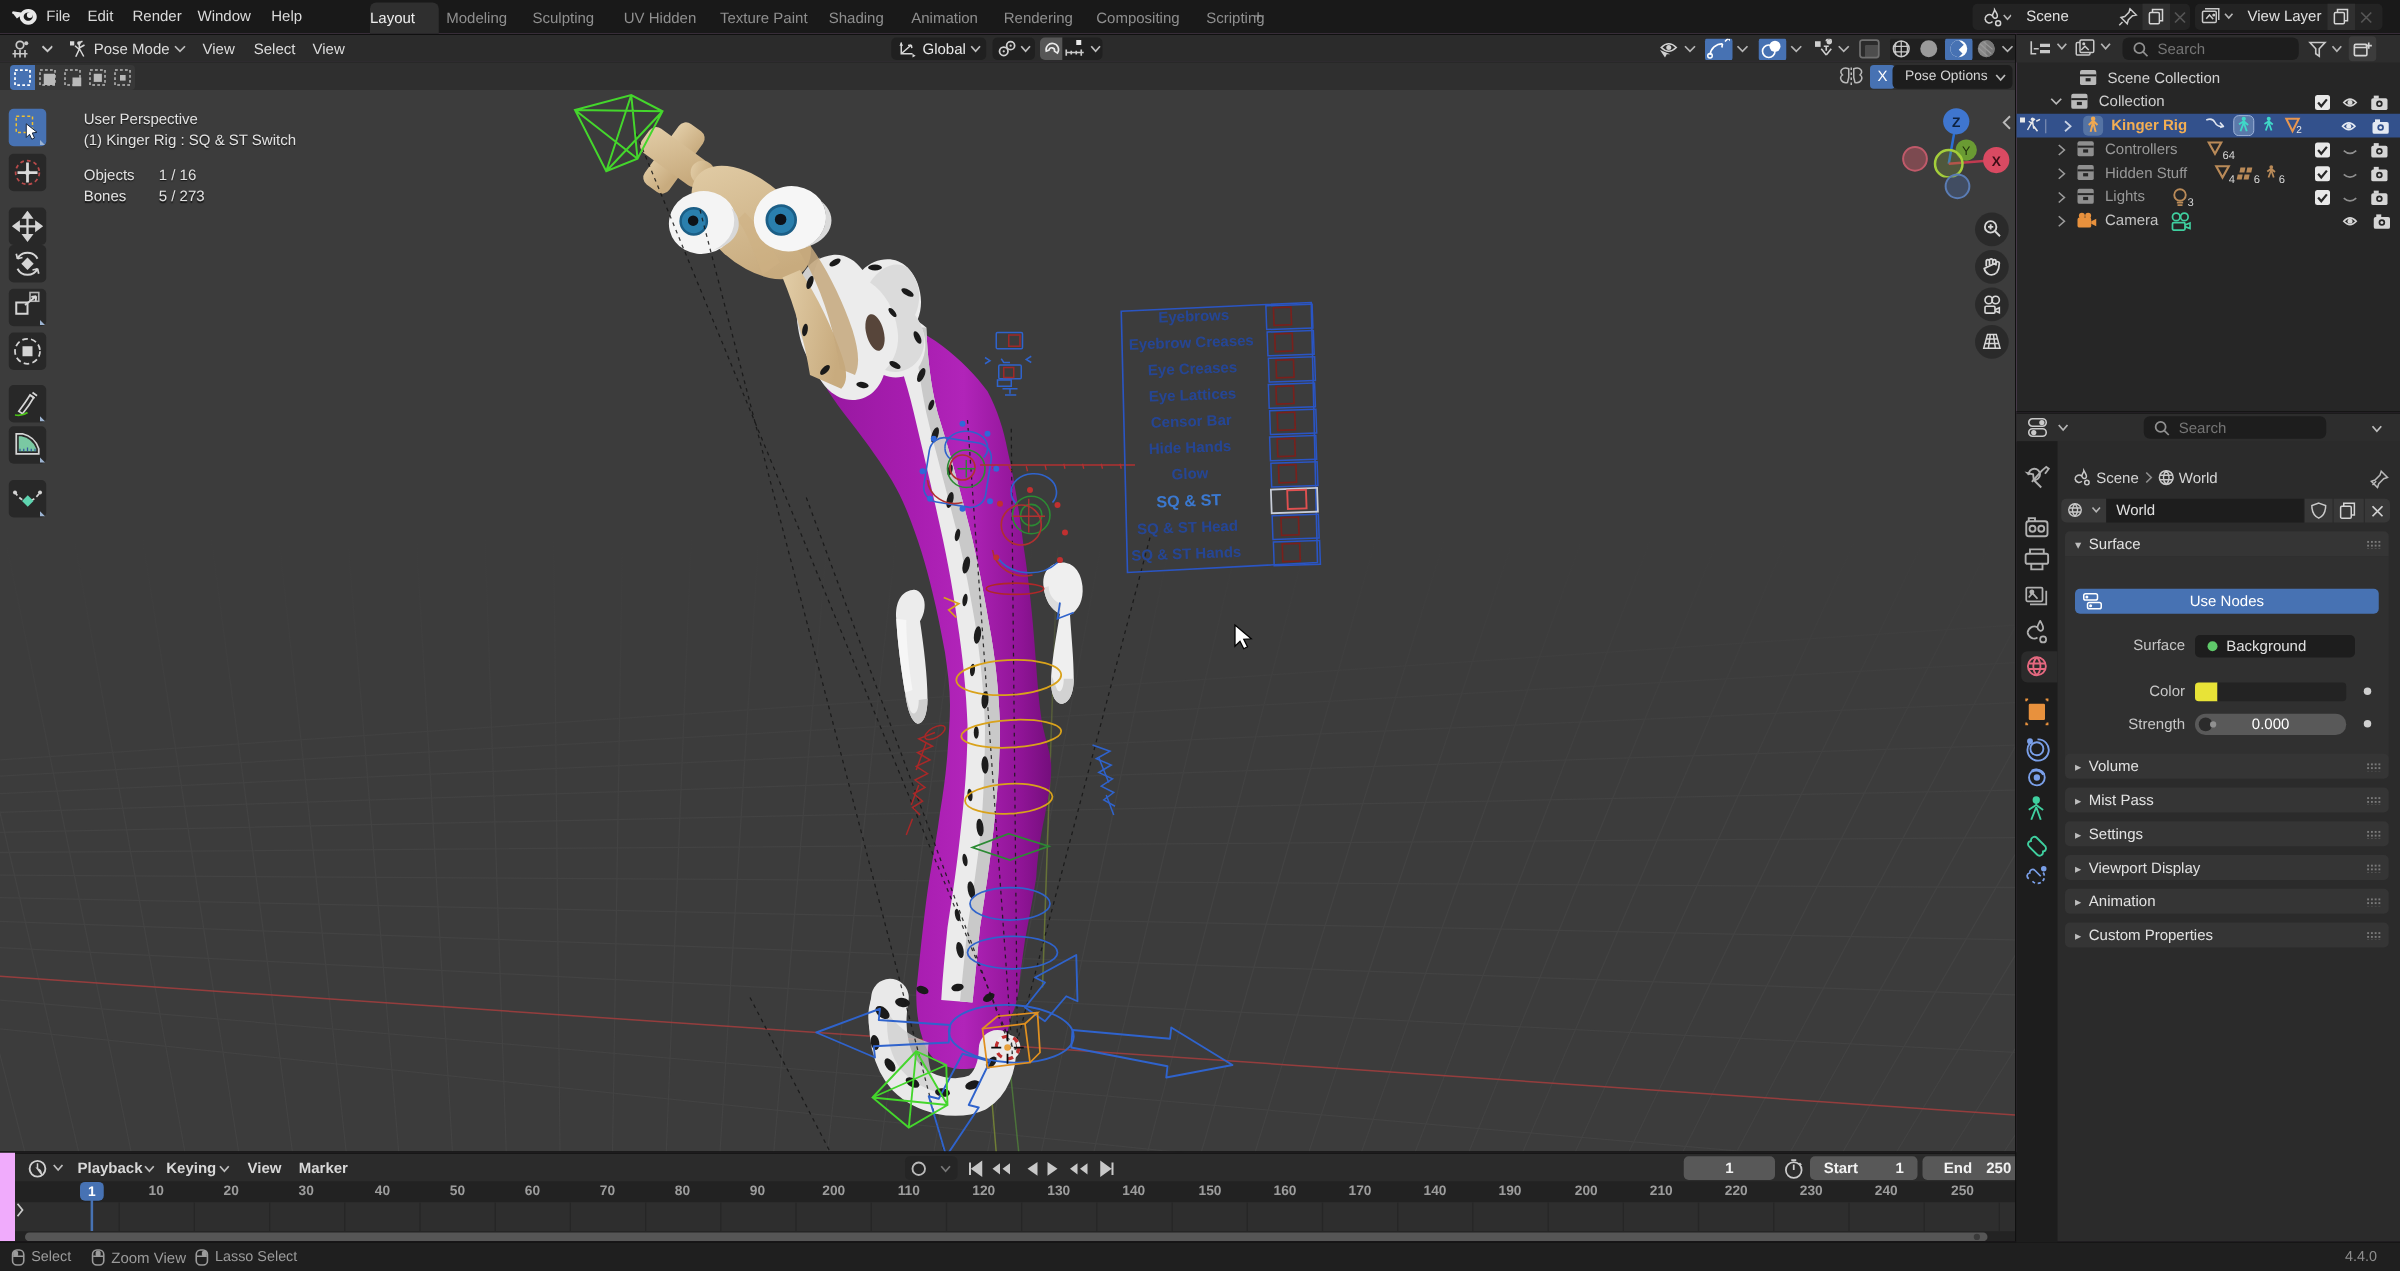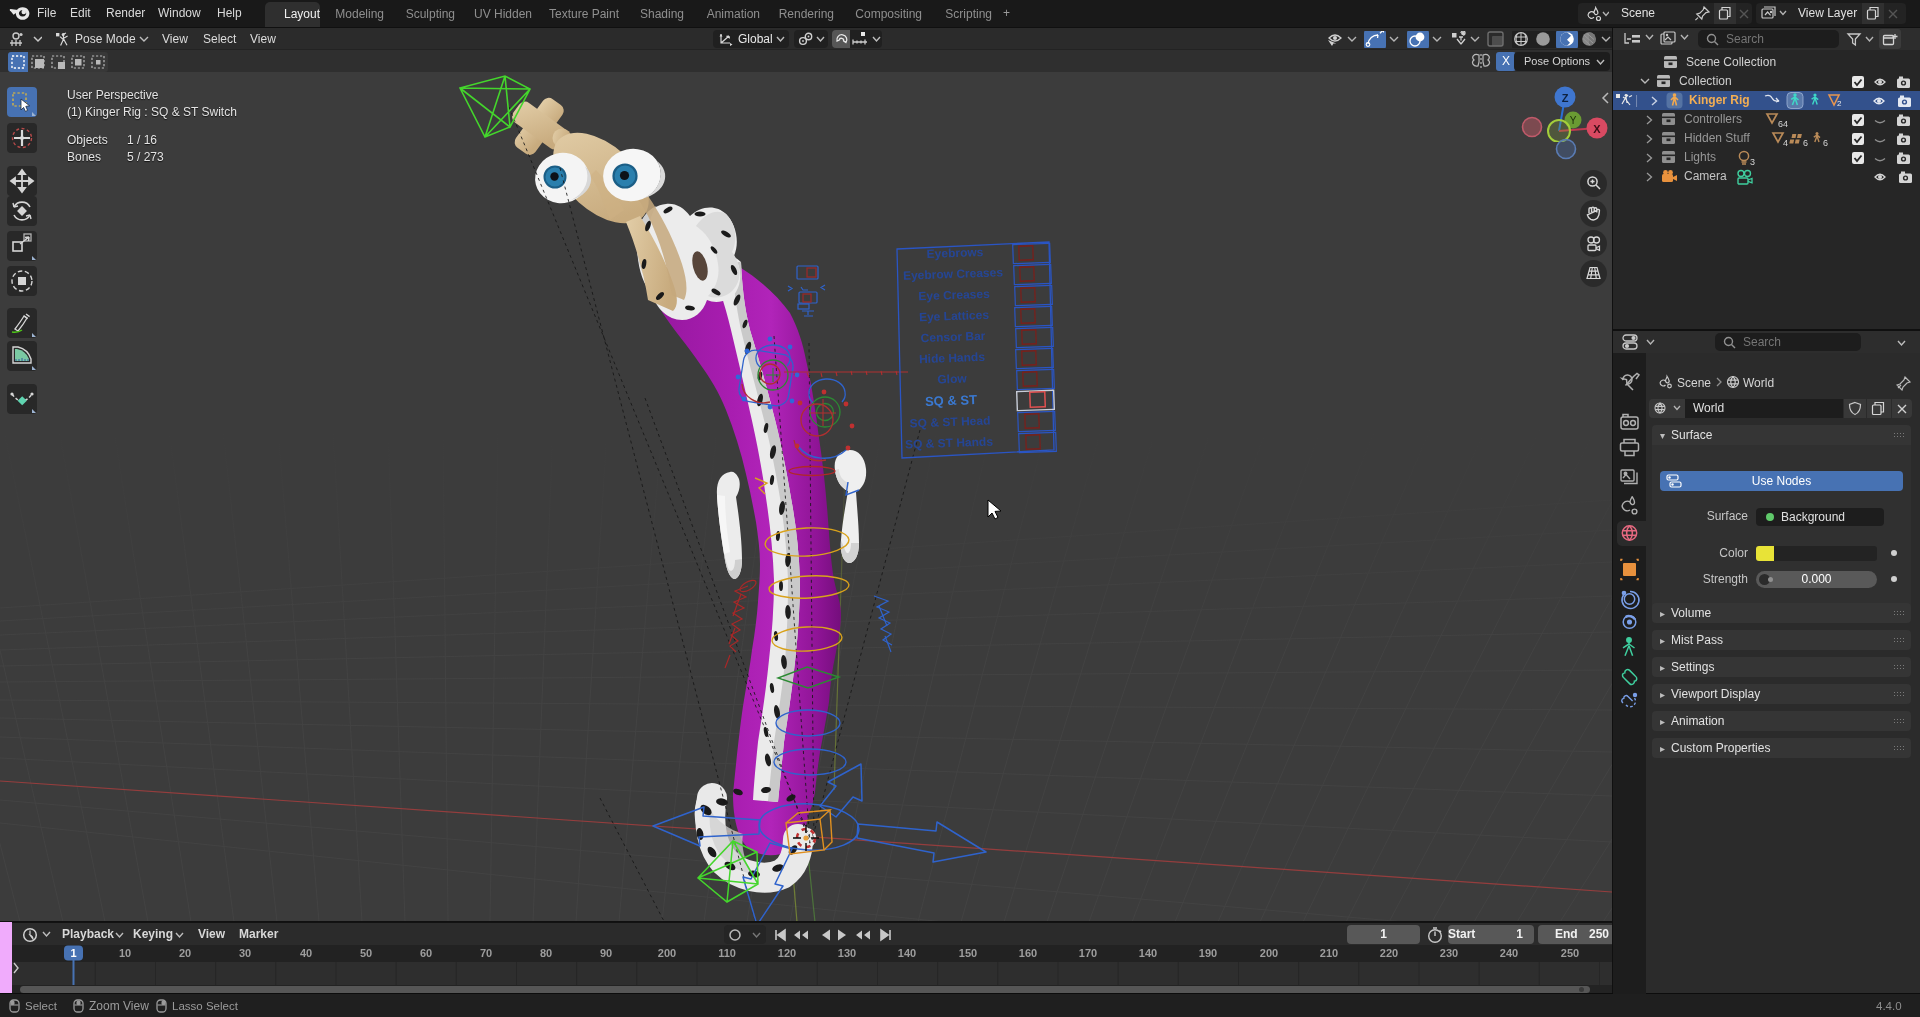--- a/index.html
+++ b/index.html
@@ -3,21 +3,21 @@
 <meta charset="utf-8">
 <style>
 html,body{margin:0;padding:0;background:#111;}
 *{box-sizing:border-box;}
 #page{position:relative;width:1920px;height:1017px;overflow:hidden;
   font-family:"Liberation Sans",sans-serif;font-size:12px;color:#d5d5d5;background:#f0abfc;}
 .abs{position:absolute;}
 
 #topbar{left:0;top:0;width:1920px;height:27px;background:#191919;}
 #topbar .menu{position:absolute;top:0;height:27px;line-height:27px;color:#dadada;}
-.tab{position:absolute;top:2px;height:25px;line-height:25px;color:#8f8f8f;text-align:right;}
+.tab{position:absolute;top:2px;height:25px;line-height:25px;color:#8f8f8f;text-align:left;margin-left:31px;}
 .tab.active{background:#2f2f2f;border-radius:5px 5px 0 0;color:#efefef;}
 
 #vhead{left:0;top:27px;width:1612px;height:22px;background:#2b2b2b;border-top:1px solid #101010;}
 #thead{left:0;top:49px;width:1612px;height:23px;background:#2f2f2f;border-top:1px solid #232323;}
 #vhead .m{position:absolute;top:0;height:22px;line-height:22px;color:#dcdcdc;}
 
 #viewport{left:0;top:72px;width:1612px;height:850px;background:#3c3c3c;overflow:hidden;}
 
 .tool{position:absolute;left:7px;width:30px;height:30px;background:#282828;border-radius:4px;}
 .tool.active{background:#4772b3;}
@@ -683,21 +683,21 @@
           <path d="M64,1.5 l8,5.5 l-8,5.5 z"></path>
           <path d="M84,7 l6,4.5 v-9 z M92,7 l6,4.5 v-9 z" transform="translate(-2,0)"></path>
           <path d="M116,2 v10 M114,7 l-7,-5 v10 z" stroke="#c8c8c8" stroke-width="1.6"></path>
         </g>
       </svg>
       <div class="abs" style="left:1335px;top:2px;width:73px;height:19px;background:#585858;border-radius:4px;text-align:center;line-height:19px;color:#f2f2f2">1</div>
       <svg class="abs" style="left:1414px;top:4px" width="18" height="17" viewBox="0 0 18 17">
         <circle cx="9" cy="9" r="6.3" fill="none" stroke="#c9c9c9" stroke-width="1.4"></circle>
         <path d="M9,9 L9,4.5 M7,1 h4 M13.5,3.5 l1.5,1.5" stroke="#c9c9c9" stroke-width="1.4"></path>
       </svg>
-      <div class="abs" style="left:1436px;top:2px;width:86px;height:19px;background:#585858;border-radius:4px;line-height:19px;color:#f2f2f2"><span style="">Start</span><span style="float:right;margin-right:11px">1</span></div>
+      <div class="abs" style="left:1436px;top:2px;width:86px;height:19px;background:#585858;border-radius:4px;line-height:19px;color:#f2f2f2"><span style="margin-left:11px">Start</span><span style="float:right;margin-right:11px">1</span></div>
       <div class="abs" style="left:1526px;top:2px;width:80px;height:19px;background:#585858;border-radius:4px;line-height:19px;color:#f2f2f2"><span style="margin-left:17px">End</span><span style="float:right;margin-right:9px">250</span></div>
     </div>
     <div id="tlruler">
       <div class="fnum" style="left:113px">10</div>
         <div class="fnum" style="left:173px">20</div>
       <div class="fnum" style="left:233px">30</div>
         <div class="fnum" style="left:294px">40</div>
       <div class="fnum" style="left:354px">50</div>
         <div class="fnum" style="left:414px">60</div>
       <div class="fnum" style="left:474px">70</div>

